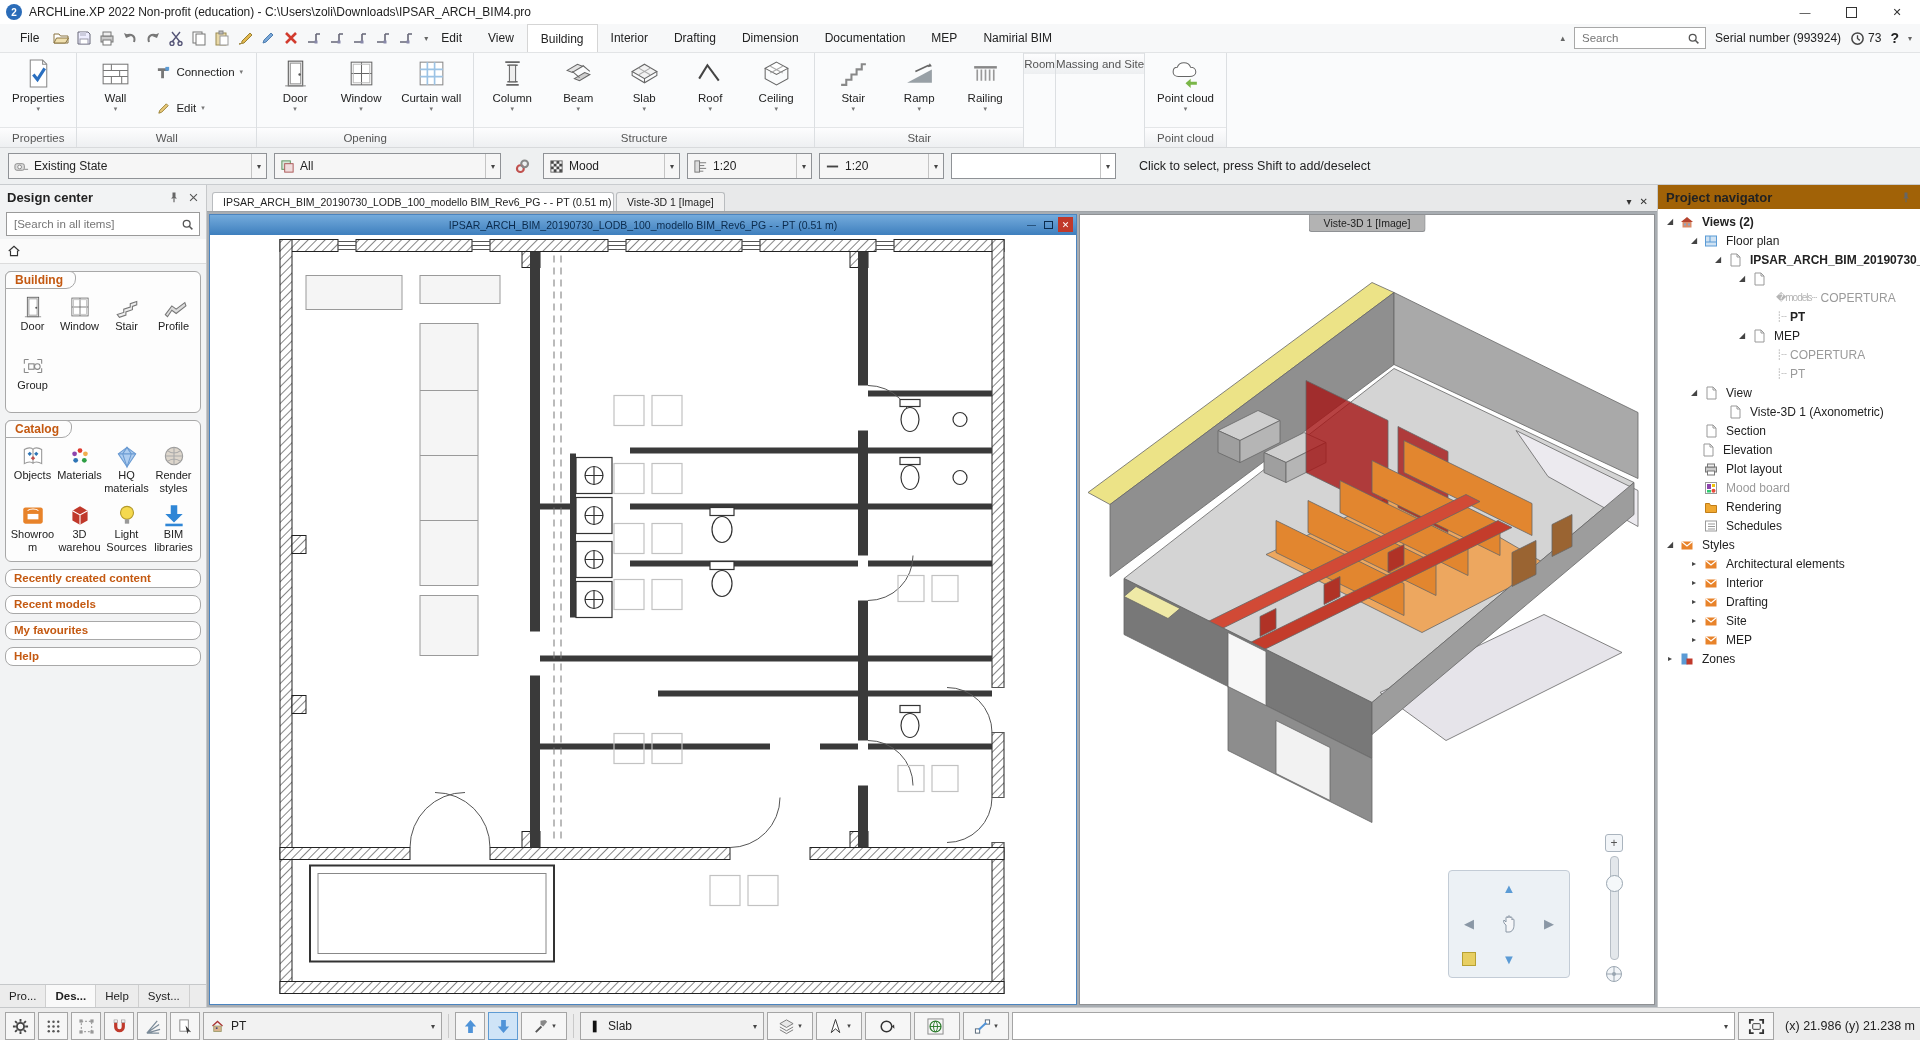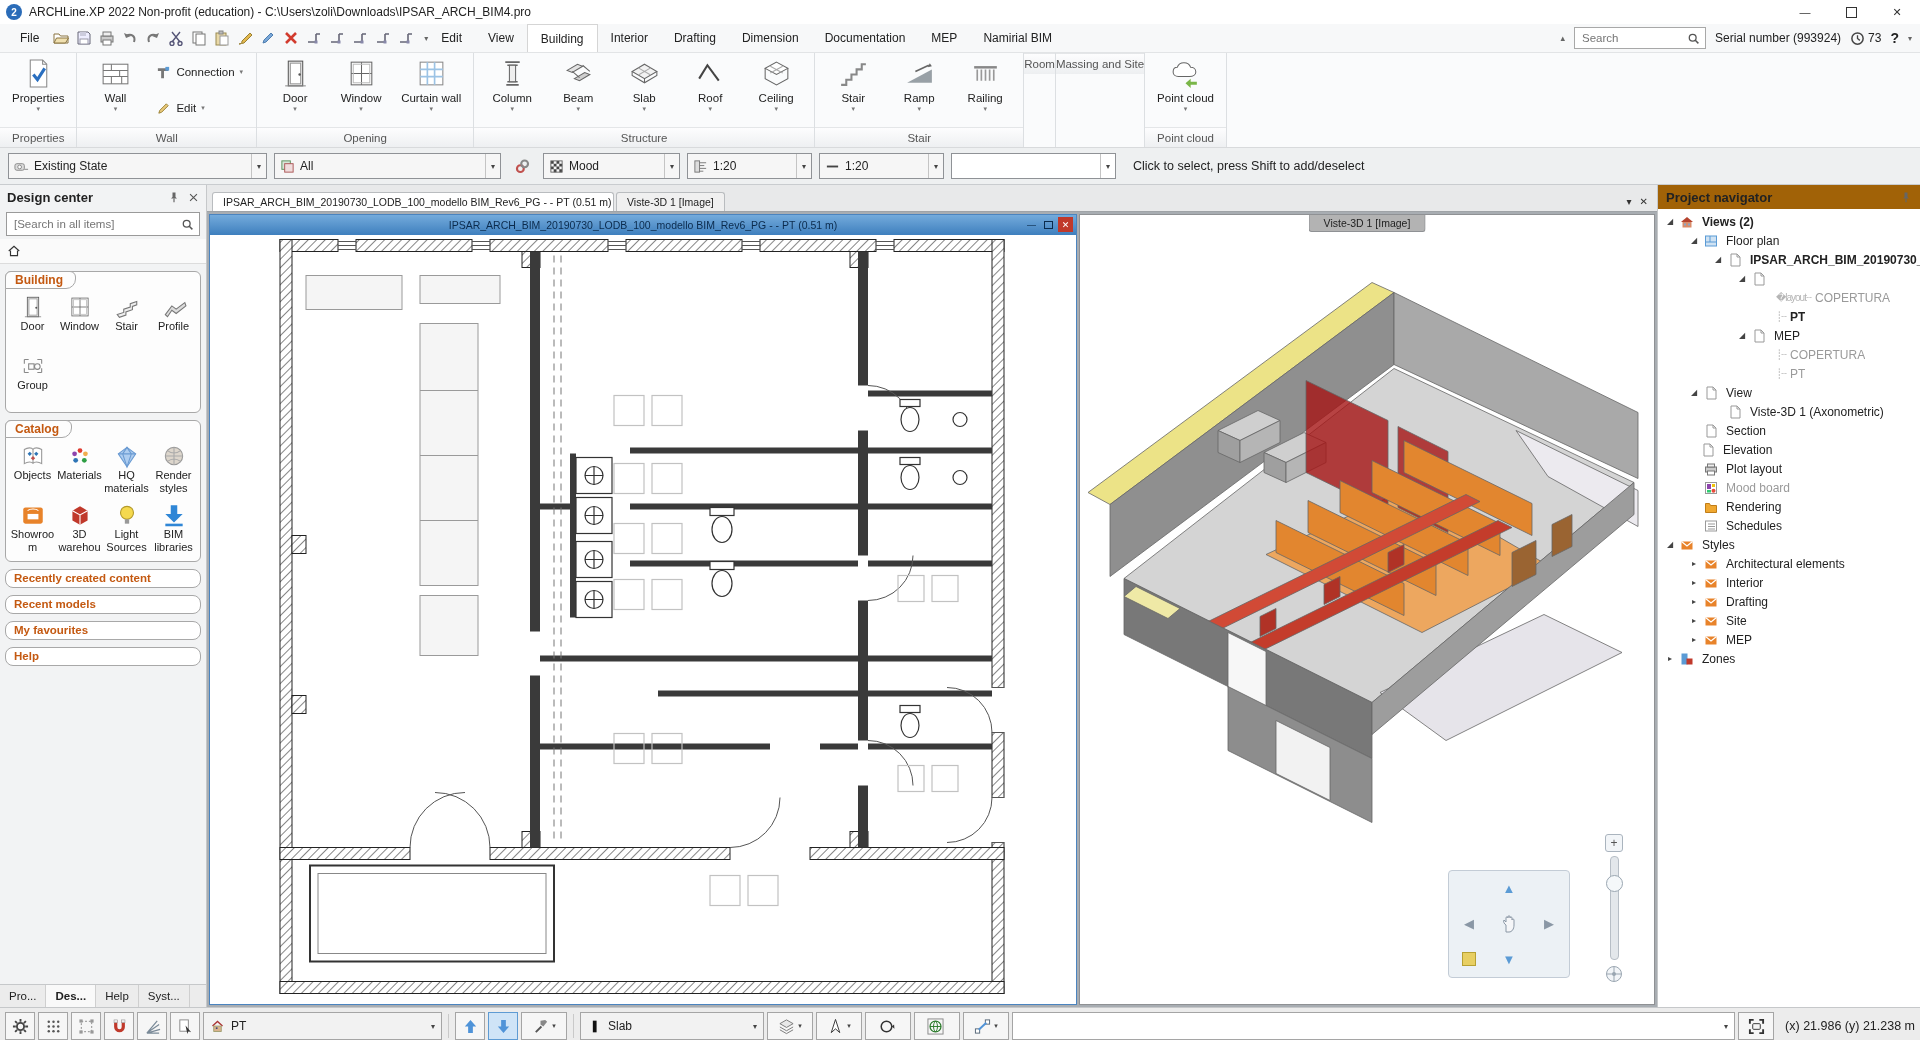--- a/index.html
+++ b/index.html
@@ -51,21 +51,21 @@
 
   
   .toolbar2{height:36px;background:#eef0f1;border-bottom:1px solid #c9cccf;display:flex;align-items:center;padding:0 8px;gap:7px}
   .combo{height:24px;border:1px solid #8f9296;background:#f6f6f6;display:flex;align-items:center;padding:0 0 0 5px;gap:5px}
   .combo .cval{flex:1;white-space:nowrap;overflow:hidden}
   .combo .car{font-size:8px;color:#444;border-left:1px solid #c4c4c4;padding:0 5px;height:100%;display:flex;align-items:center}
   .combo svg{width:15px;height:15px;flex:none}
   .combo.empty{background:#fff}
   .chainbtn{width:28px;height:26px;display:flex;align-items:center;justify-content:center}
   .chainbtn svg{width:17px;height:17px}
-  .hint{margin-left:10px;font-size:12.5px;white-space:nowrap}
+  .hint{margin-left:16px;font-size:12.5px;white-space:nowrap}
 
   
   .work{display:flex;height:822px}
 
   
   .dcpanel{width:206px;background:#f2f3f4;border-right:1px solid #c6c8ca;display:flex;flex-direction:column;flex:none}
   .dchead{height:24px;display:flex;align-items:center;padding:0 7px;font-weight:bold;font-size:13px;gap:8px}
   .dchead .sp{margin-left:auto}
   .dchead svg{width:12px;height:12px}
   .dcsearch{margin:3px 6px;height:22px;border:1px solid #9a9a9a;background:#fff;display:flex;align-items:center;padding:0 5px;gap:16px}
@@ -1326,21 +1326,21 @@
             <svg class="ti">
               <use href="#tr-doc"></use>
             </svg>
             <span class="lead"></span>
             <span class="tlabel"></span>
           </div>
 
           <div class="trow" style="padding-left:102px">
             <span class="twy"></span>
 
-            <span class="lead">�layout┄</span>
+            <span class="lead">�models┄</span>
             <span class="tlabel gray">COPERTURA</span>
           </div>
 
           <div class="trow" style="padding-left:102px">
             <span class="twy"></span>
 
             <span class="lead">┊┄</span>
             <span class="tlabel bold">PT</span>
           </div>
 

